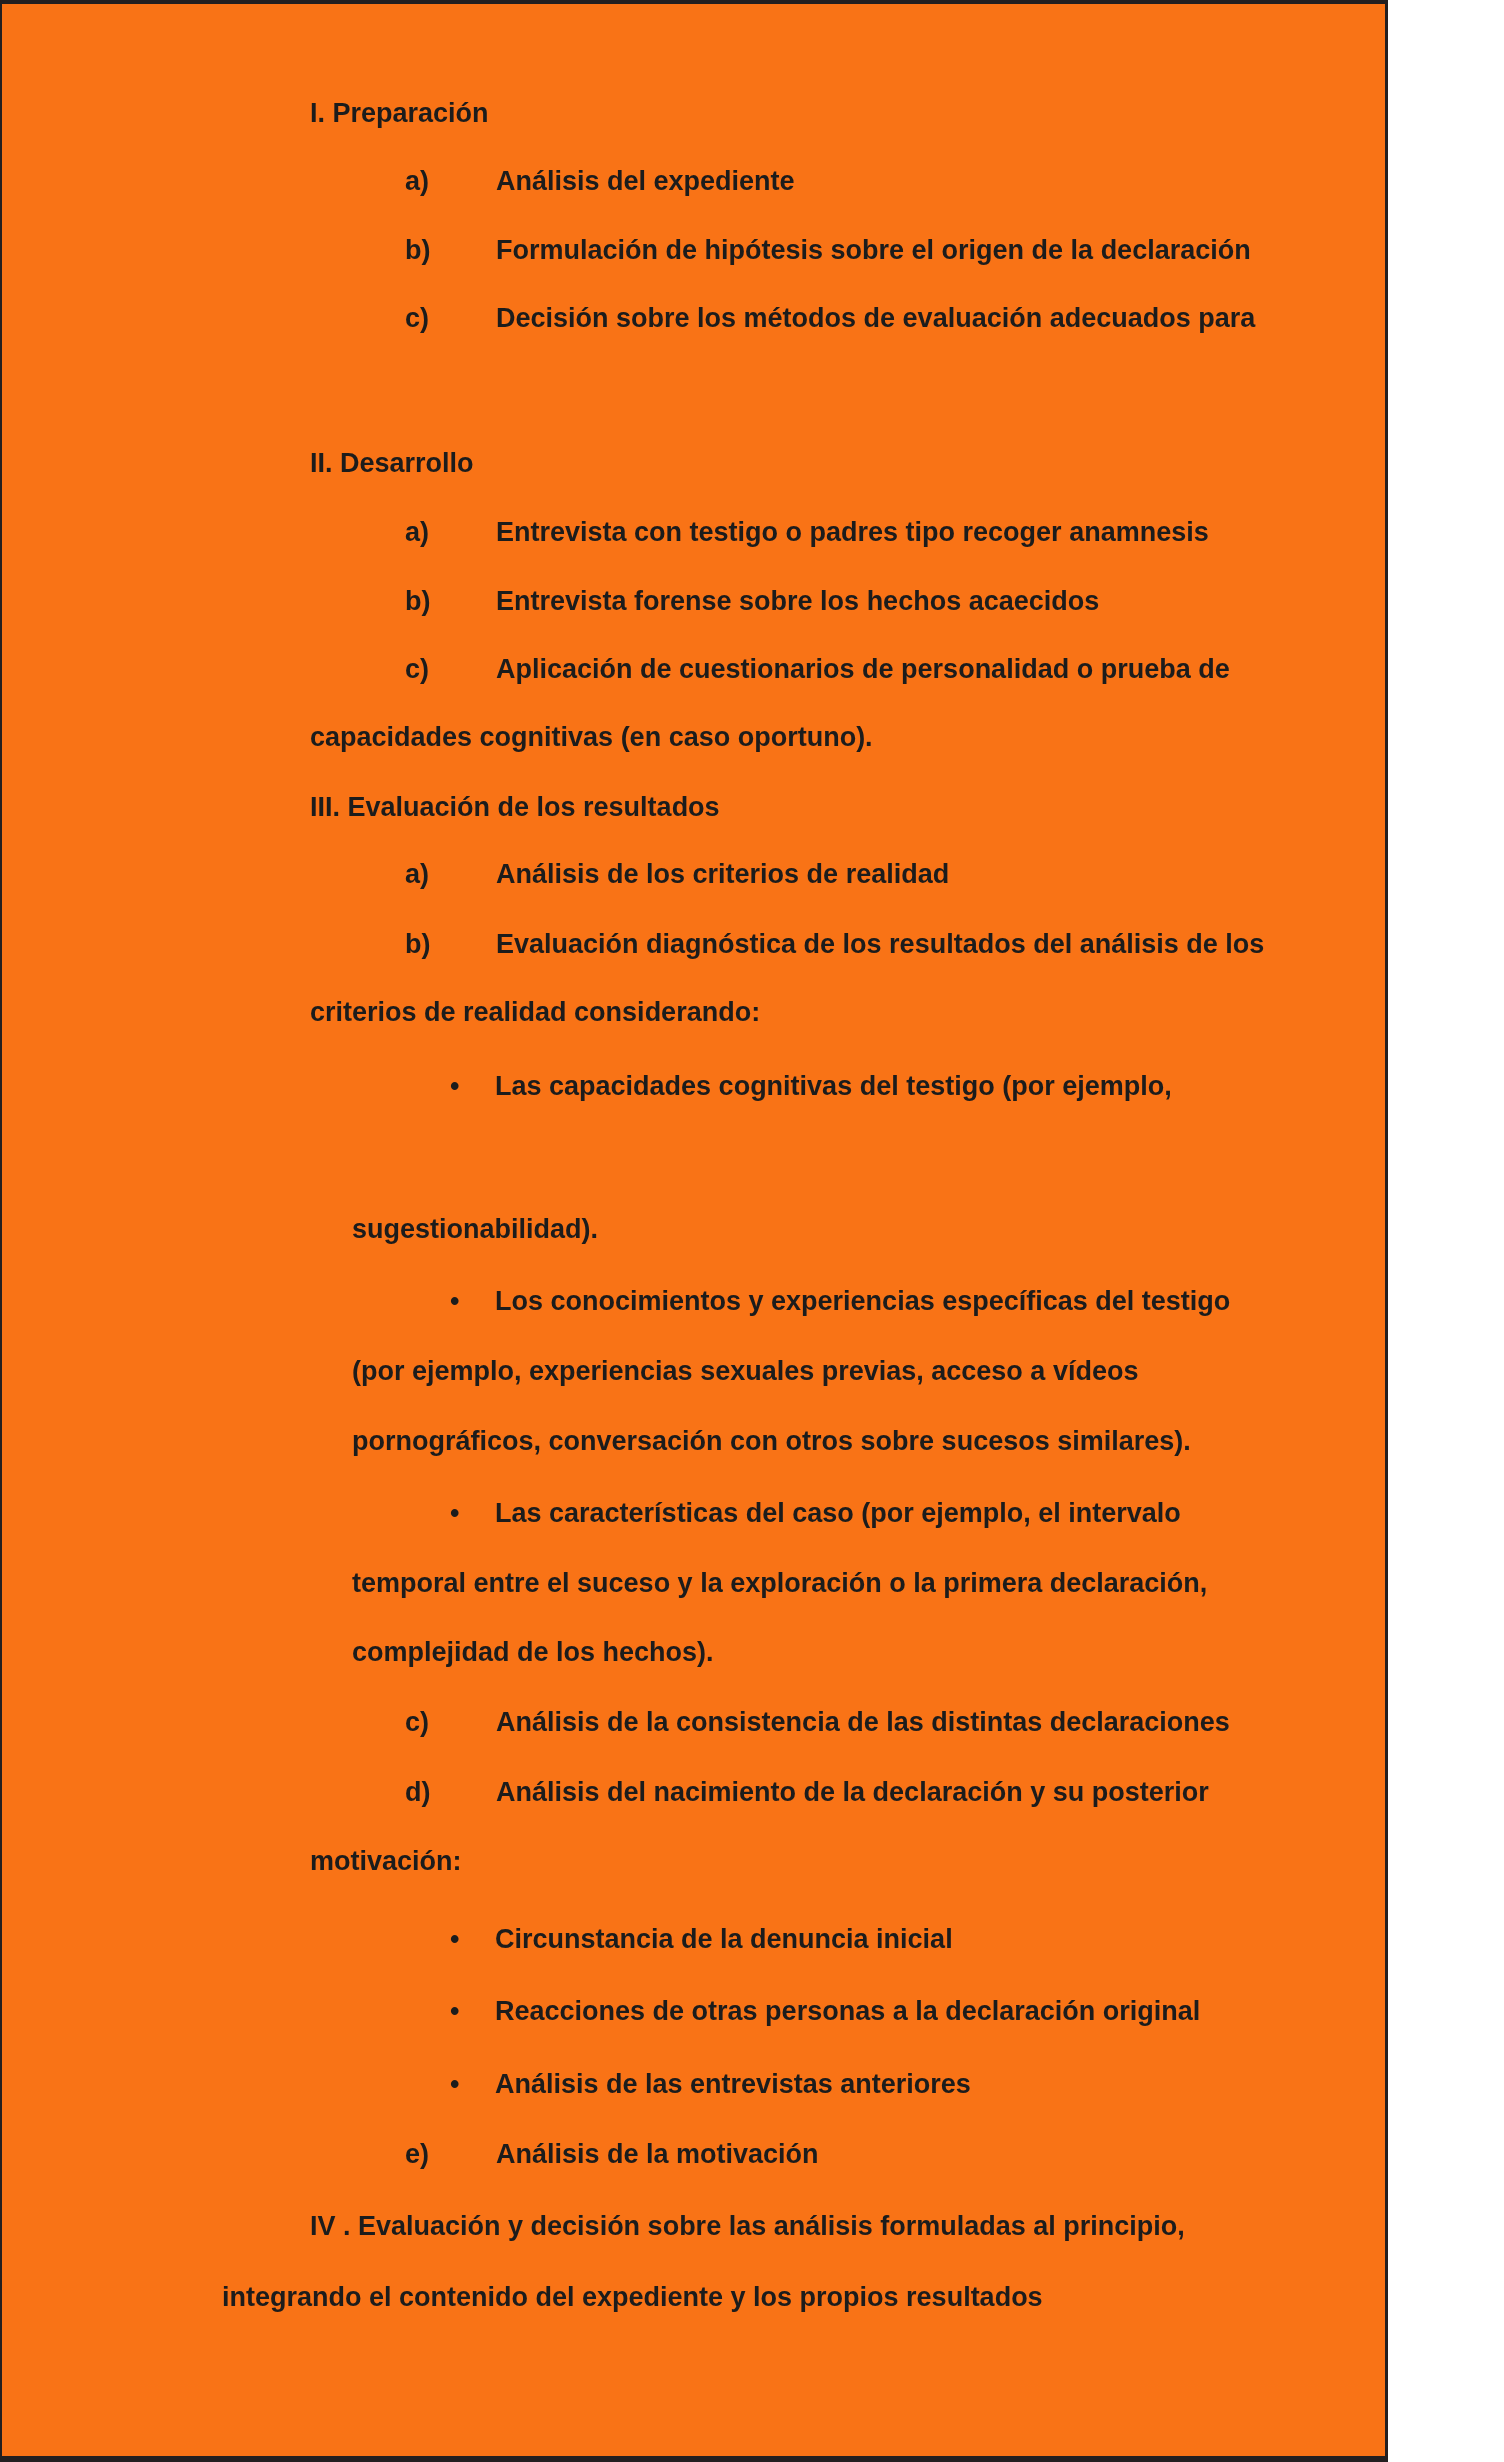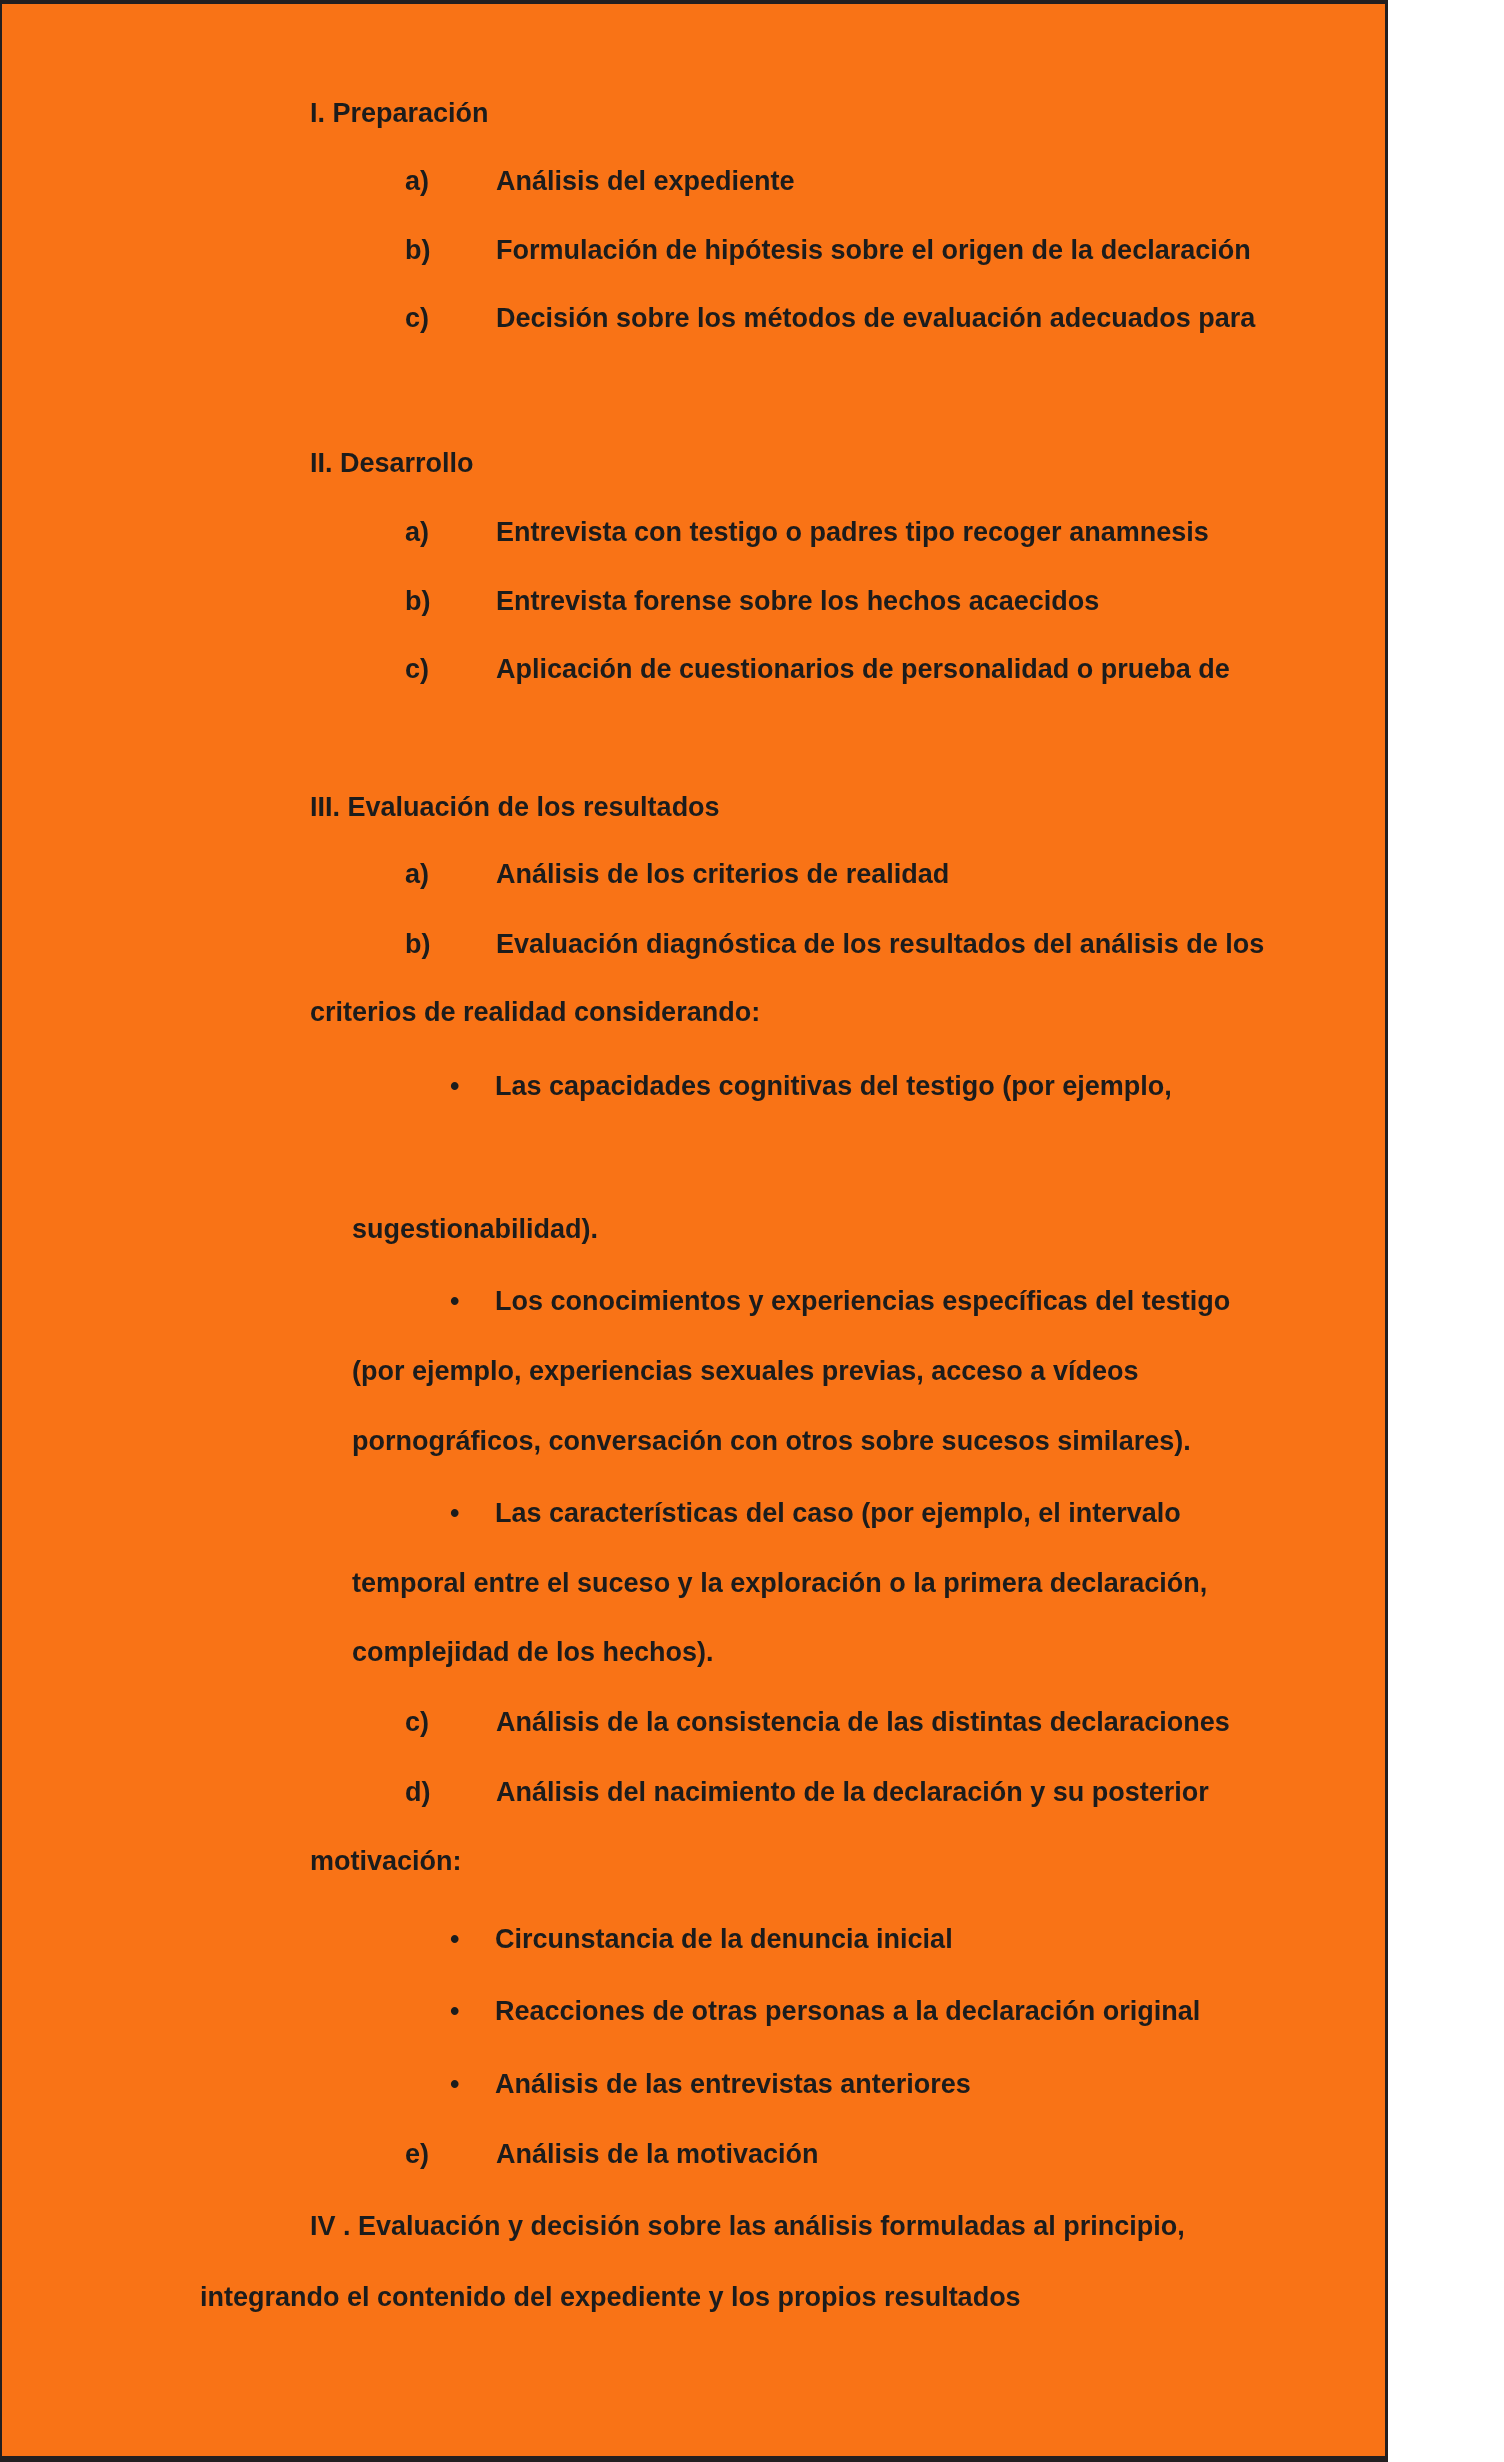--- a/index.html
+++ b/index.html
@@ -25,21 +25,21 @@
     position: absolute;
     font-size: 27px;
     line-height: 1.2;
     color: #1c1c1c;
     white-space: nowrap;
   }
   
   .section { left: 308px; }
   .cont-a  { left: 308px; }   
   .cont-b  { left: 350px; }   
-  .cont-c  { left: 198px; }   
+  .cont-c  { left: 220px; }   
   
   .item { left: 403px; }
   .item .marker { display: inline-block; width: 91px; }
   
   .bullet { left: 448px; }
   .bullet .marker { display: inline-block; width: 45px; }
 </style>
 </head>
 <body>
 
@@ -55,20 +55,21 @@
 
 
   <div class="line section" style="top:443px"><span>II. Desarrollo</span></div>
 
   <div class="line item" style="top:512px"><span class="marker">a)</span><span class="text">Entrevista con testigo o padres tipo recoger anamnesis</span></div>
 
   <div class="line item" style="top:581px"><span class="marker">b)</span><span class="text">Entrevista forense sobre los hechos acaecidos</span></div>
 
   <div class="line item" style="top:649px"><span class="marker">c)</span><span class="text">Aplicación de cuestionarios de personalidad o prueba de</span></div>
 
+  <div class="line cont-a" style="top:717px"><span>capacidades cognitivas (en caso oportuno).</span></div>
 
   <div class="line section" style="top:787px"><span>III. Evaluación de los resultados</span></div>
 
   <div class="line item" style="top:854px"><span class="marker">a)</span><span class="text">Análisis de los criterios de realidad</span></div>
 
   <div class="line item" style="top:924px"><span class="marker">b)</span><span class="text">Evaluación diagnóstica de los resultados del análisis de los</span></div>
 
   <div class="line cont-a" style="top:992px"><span>criterios de realidad considerando:</span></div>
 
   <div class="line bullet" style="top:1066px"><span class="marker">•</span><span class="text">Las capacidades cognitivas del testigo (por ejemplo,</span></div>

